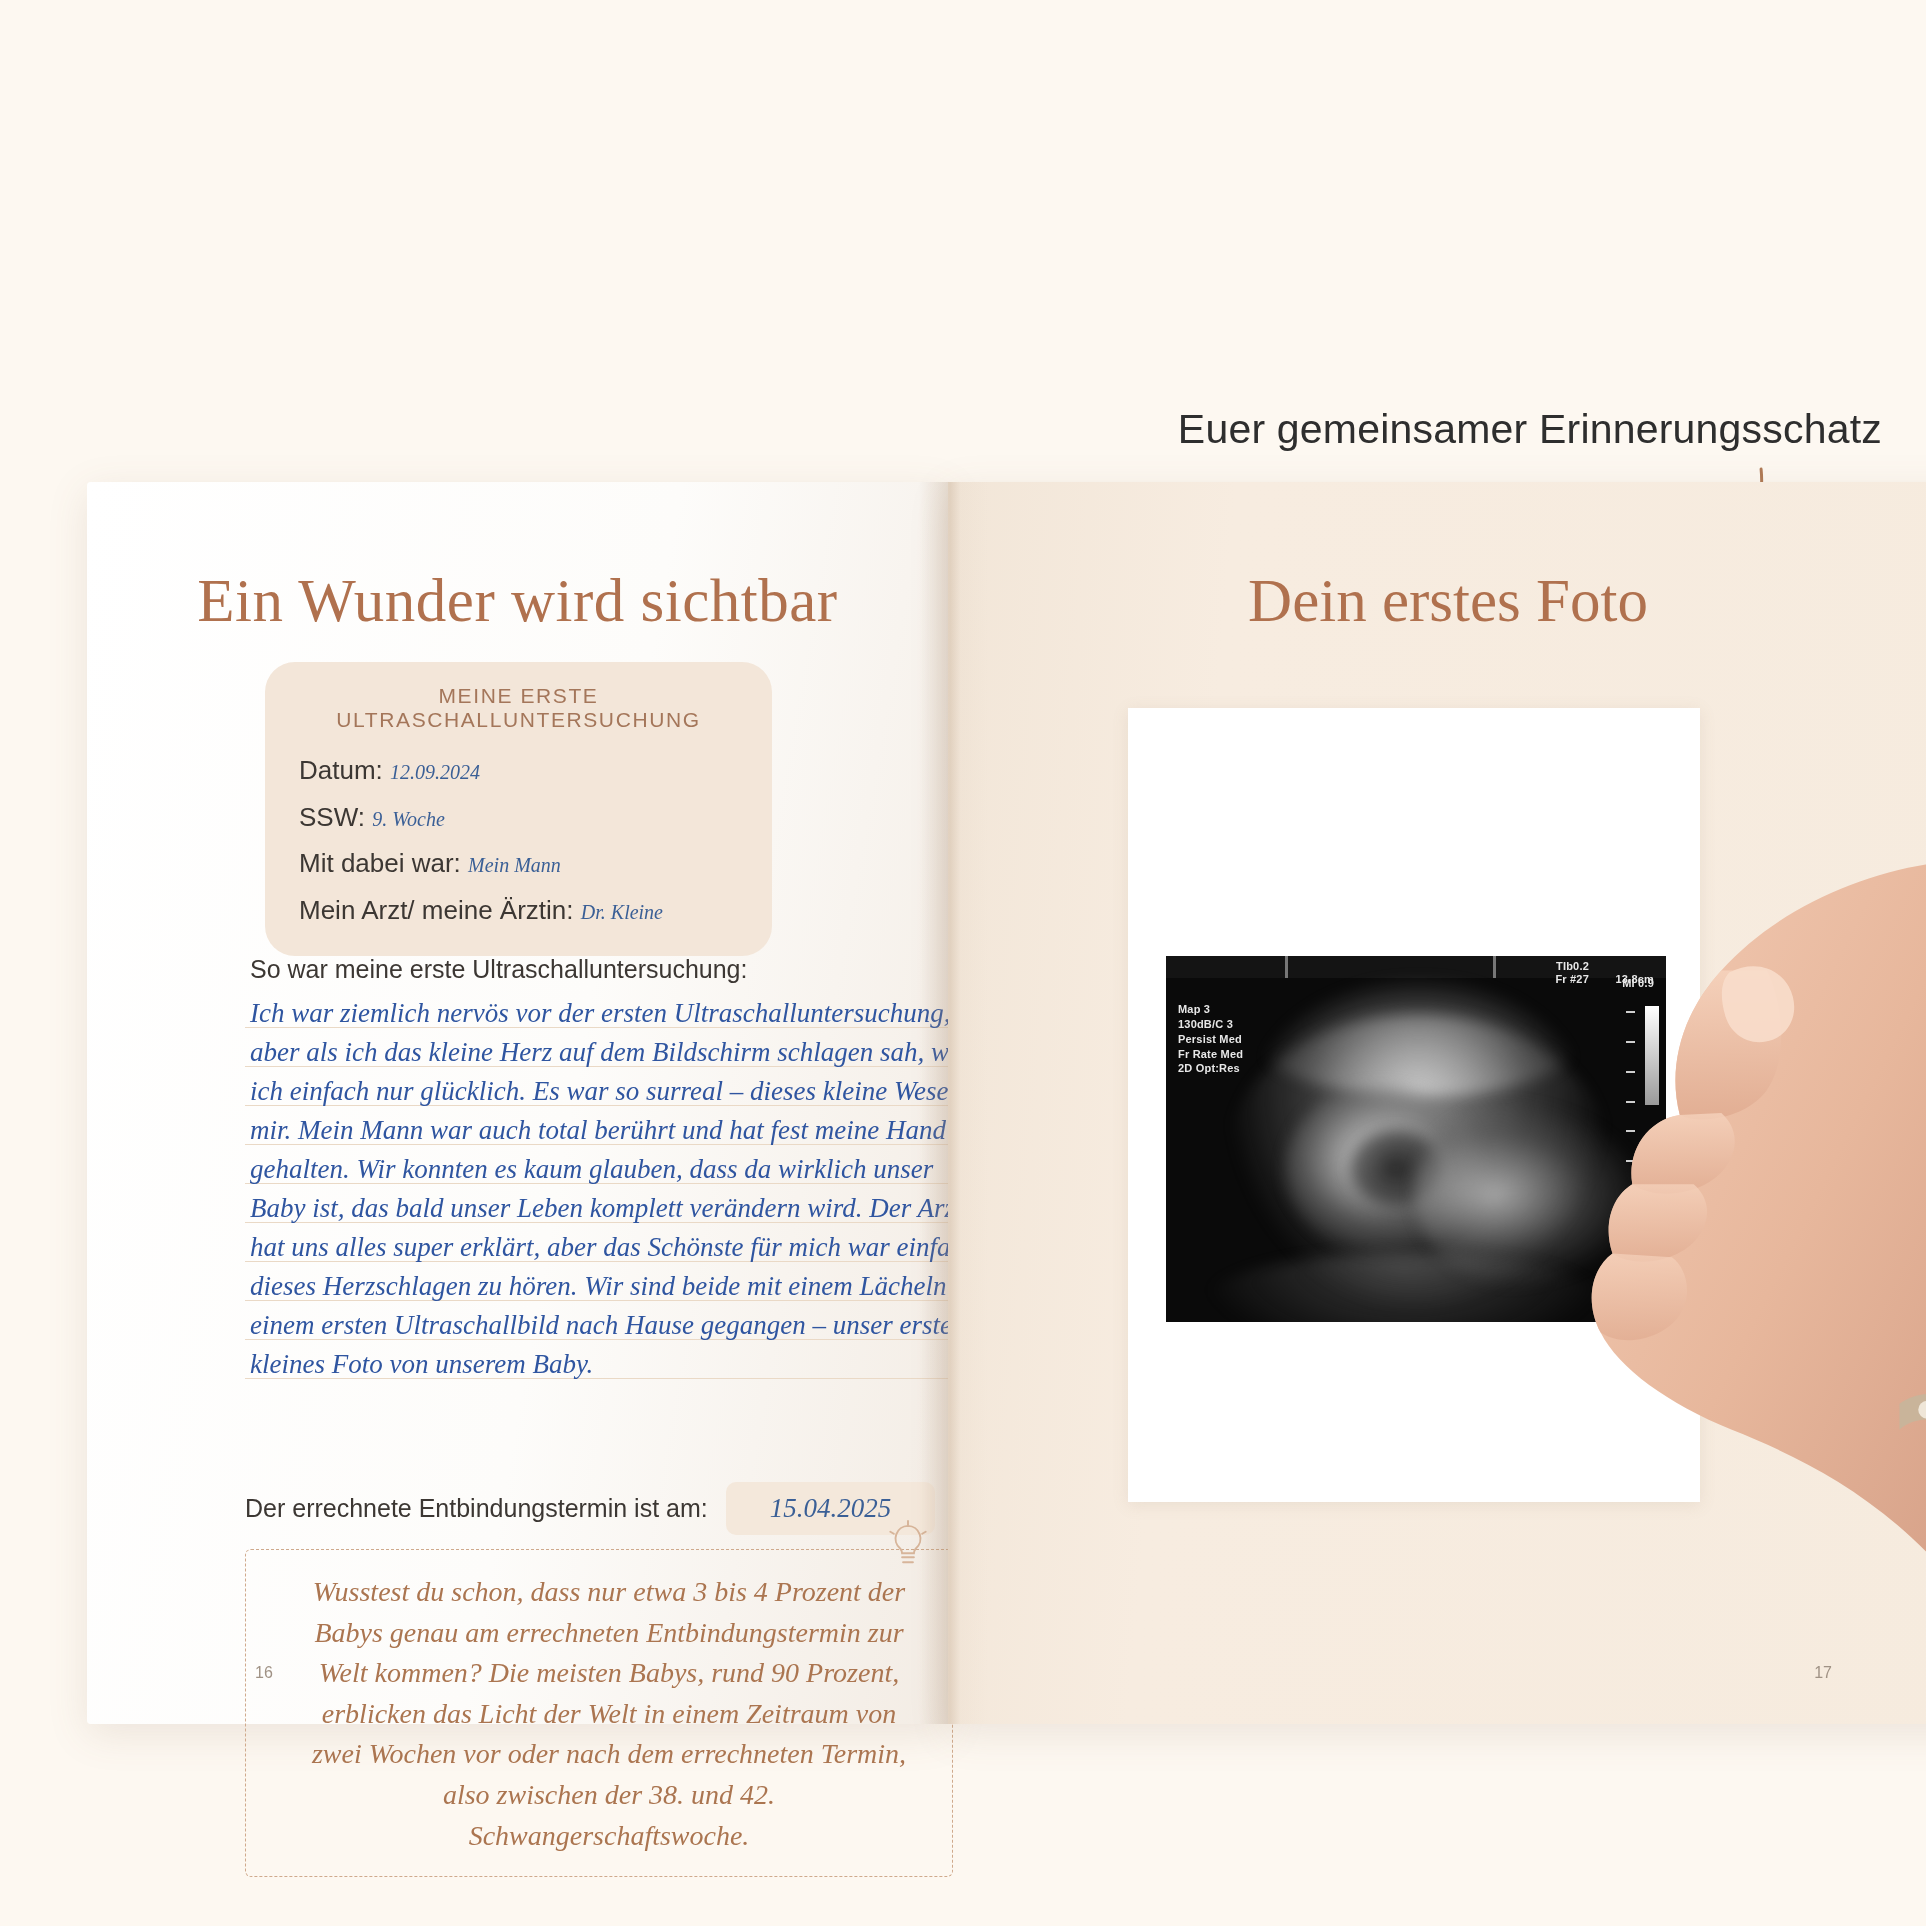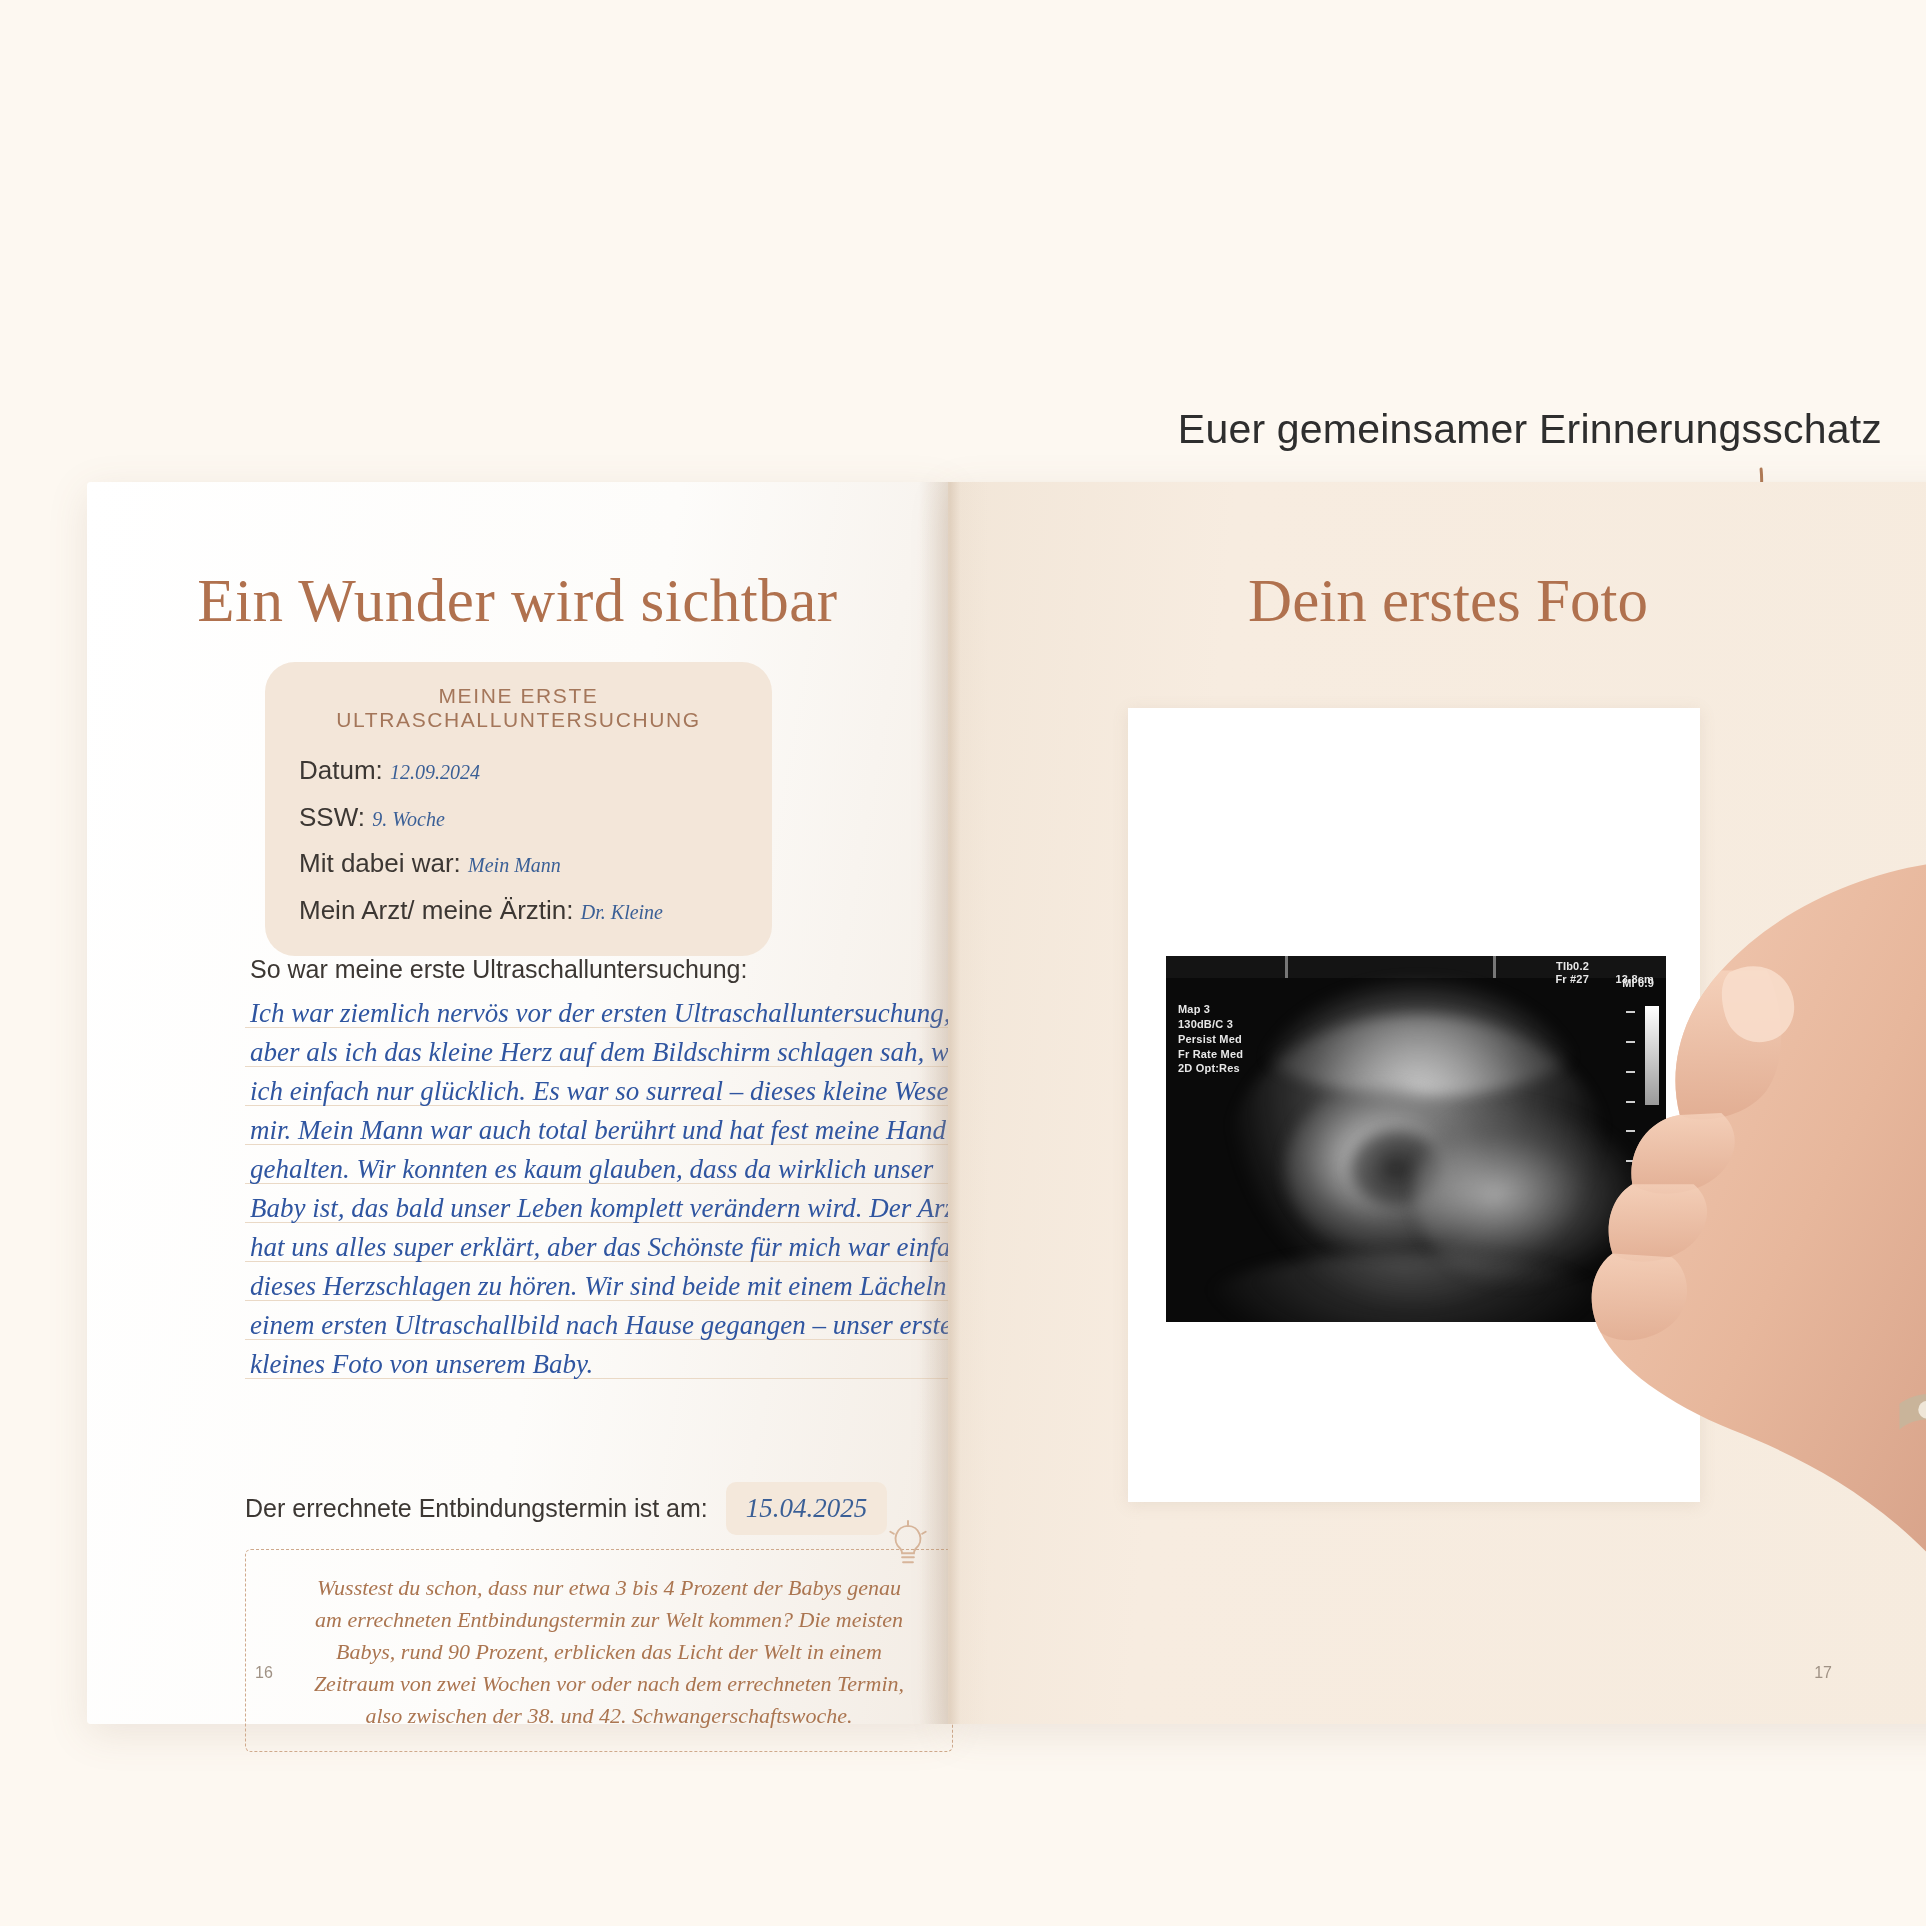--- a/index.html
+++ b/index.html
@@ -132,38 +132,38 @@
     white-space:nowrap;
   }
 
   .due{
     position:absolute;left:158px;top:1000px;width:713px;
     display:flex;align-items:center;gap:18px;
     font-size:25px;color:#3c3733;
   }
   .due-box{
     background:#f4e8db;border-radius:10px;
-    padding:11px 20px;
+    padding:11px 44px;
     color:#3a5f96;
     font-family:"Liberation Serif", serif;
     font-style:italic;
     font-size:27px;
   }
 
   .tip{
     position:absolute;left:158px;top:1067px;width:708px;
     border:1px dashed #cfa98c;
     border-radius:6px;
     padding:22px 40px 20px 60px;
     box-sizing:border-box;
     text-align:center;
     color:#ab7550;
     font-family:"Liberation Serif", serif;
     font-style:italic;
-    font-size:22px;
+    font-size:28px;
     line-height:1.45;
   }
   .bulb{
     position:absolute;right:22px;top:-30px;
     width:44px;height:51px;
   }
   .pageno{
     position:absolute;bottom:42px;
     font-size:16px;color:#a09285;
   }

